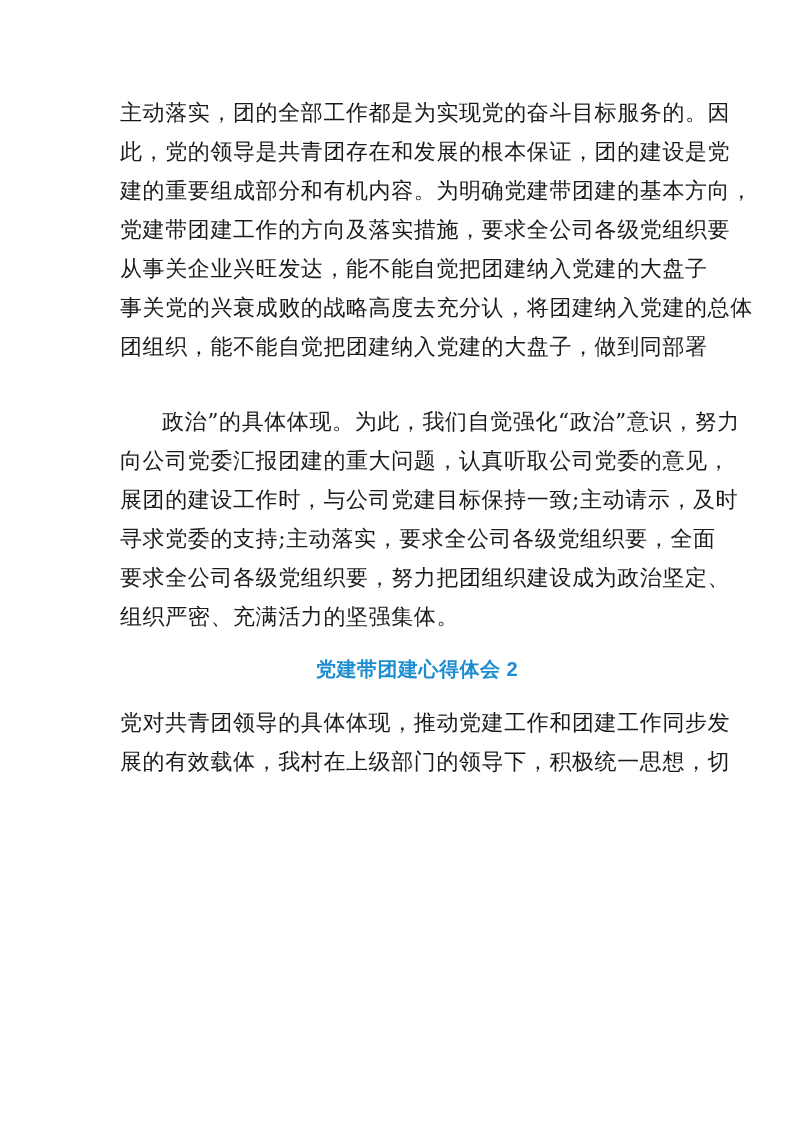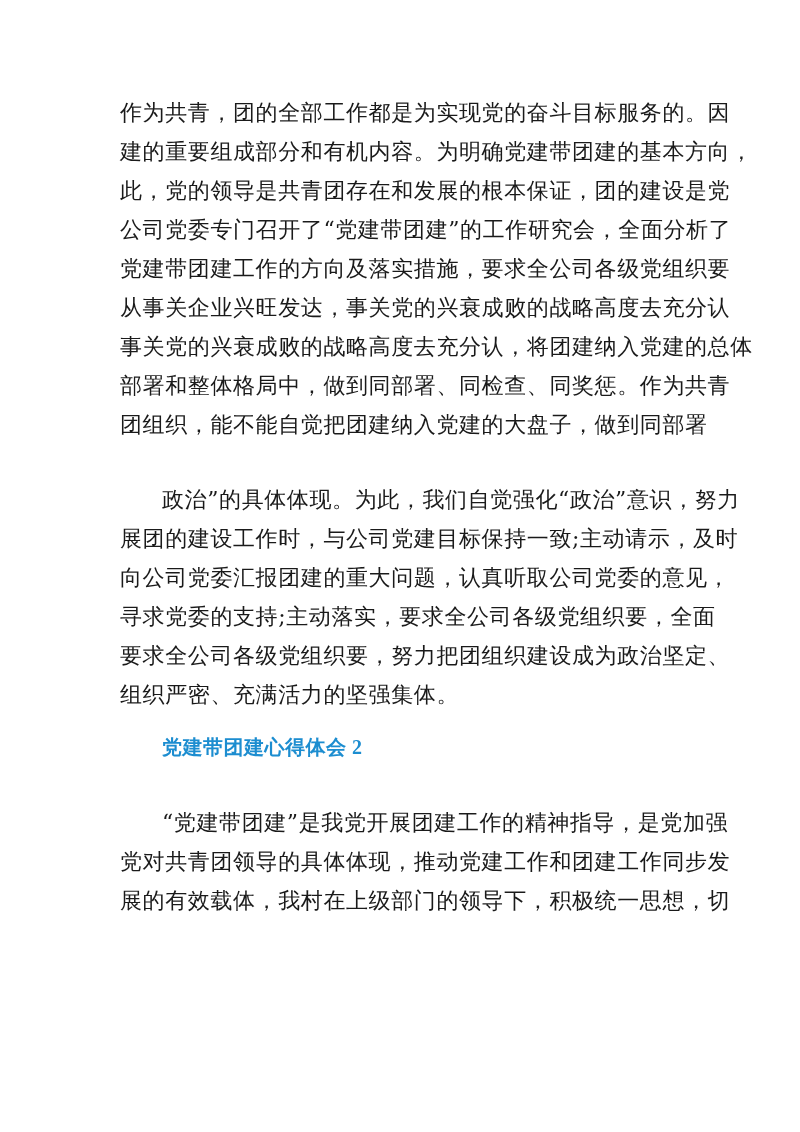--- a/index.html
+++ b/index.html
@@ -46,59 +46,57 @@
     }
     .para .line.indent {
       padding-left: 42px;
       margin-top: 36px;
     }
     .p1 { margin-bottom: 14px; }
     .p2 { margin-bottom: 14px; }
     .heading {
       margin: 0;
       padding-left: 42px;
-      font-family: Liberation Serif, serif;
+      font-family: Liberation Sans, sans-serif;
       font-weight: bold;
       font-size: 20px;
       line-height: 39px;
       height: 39px;
       color: #1c8dd0;
       margin-bottom: 14px;
       letter-spacing: 0.5px;
+      text-align: center;
     }
   </style>
 </head>
 <body>
 
 <div class="page">
   <div class="content">
 
     <p class="para p1">
-      <span class="line">作为共青，团的全部工作都是为实现党的奋斗目标服务的。因</span>
+      <span class="line">主动落实，团的全部工作都是为实现党的奋斗目标服务的。因</span>
+      <span class="line">此，党的领导是共青团存在和发展的根本保证，团的建设是党</span>
       <span class="line">建的重要组成部分和有机内容。为明确党建带团建的基本方向，</span>
-      <span class="line">此，党的领导是共青团存在和发展的根本保证，团的建设是党</span>
-      <span class="line">公司党委专门召开了“党建带团建”的工作研究会，全面分析了</span>
       <span class="line">党建带团建工作的方向及落实措施，要求全公司各级党组织要</span>
-      <span class="line">从事关企业兴旺发达，事关党的兴衰成败的战略高度去充分认</span>
+      <span class="line">从事关企业兴旺发达，能不能自觉把团建纳入党建的大盘子</span>
       <span class="line">事关党的兴衰成败的战略高度去充分认，将团建纳入党建的总体</span>
-      <span class="line">部署和整体格局中，做到同部署、同检查、同奖惩。作为共青</span>
       <span class="line">团组织，能不能自觉把团建纳入党建的大盘子，做到同部署</span>
     </p>
 
     <p class="para p2">
       <span class="line indent">政治”的具体体现。为此，我们自觉强化“政治”意识，努力</span>
+      <span class="line">向公司党委汇报团建的重大问题，认真听取公司党委的意见，</span>
       <span class="line">展团的建设工作时，与公司党建目标保持一致;主动请示，及时</span>
-      <span class="line">向公司党委汇报团建的重大问题，认真听取公司党委的意见，</span>
       <span class="line">寻求党委的支持;主动落实，要求全公司各级党组织要，全面</span>
       <span class="line">要求全公司各级党组织要，努力把团组织建设成为政治坚定、</span>
       <span class="line">组织严密、充满活力的坚强集体。</span>
     </p>
 
     <h2 class="heading">党建带团建心得体会 2</h2>
 
     <p class="para p3">
-      <span class="line indent">“党建带团建”是我党开展团建工作的精神指导，是党加强</span>
       <span class="line">党对共青团领导的具体体现，推动党建工作和团建工作同步发</span>
       <span class="line">展的有效载体，我村在上级部门的领导下，积极统一思想，切</span>
     </p>
 
   </div>
 </div>
 
 </body></html>

